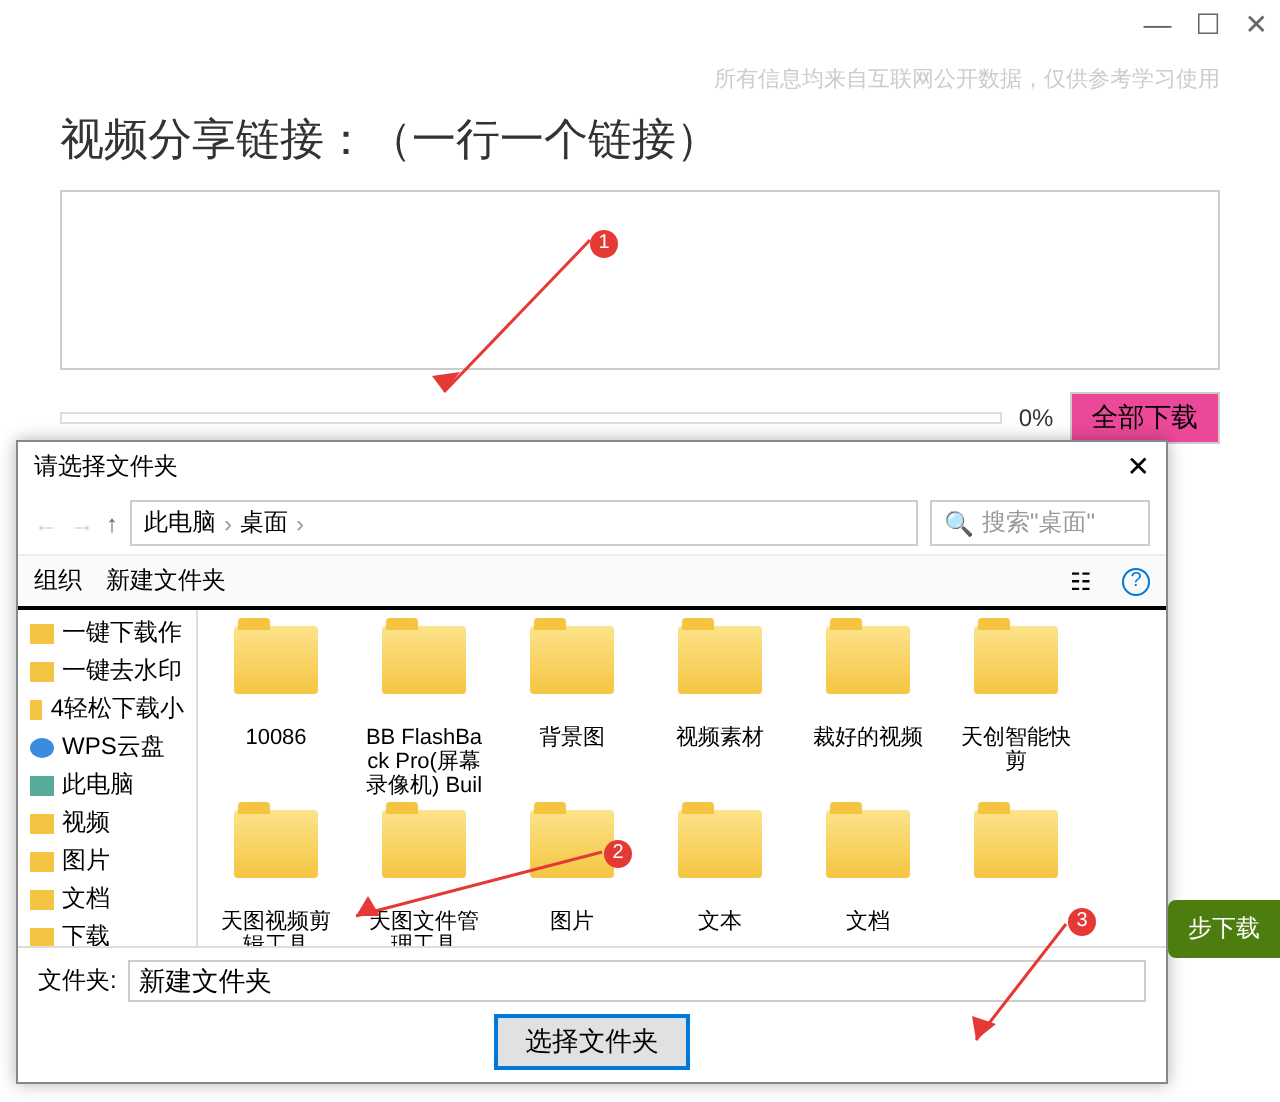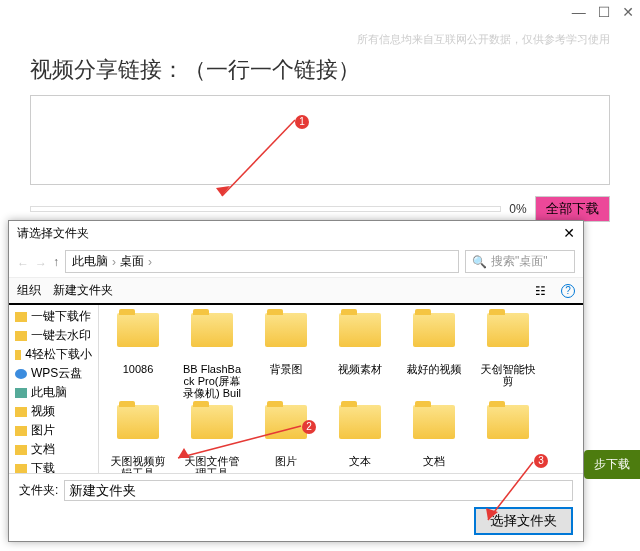--- a/index.html
+++ b/index.html
@@ -48,21 +48,21 @@
 .file-item { width: 66px; display: flex; flex-direction: column; align-items: center; cursor: pointer; padding: 2px; }
 .file-item.sel { background: #cce8ff; }
 .folder-icon { width: 42px; height: 34px; background: linear-gradient(#fce38a, #f5c542); border-radius: 2px; position: relative; }
 .folder-icon::before { content:""; position:absolute; top:-4px; left:2px; width:16px; height:6px; background:#f5c542; border-radius:2px 2px 0 0; }
 .music-icon { width: 38px; height: 38px; color: #0078d7; font-size: 34px; line-height: 38px; text-align: center; }
 .file-label { font-size: 11px; text-align: center; margin-top: 16px; word-break: break-all; line-height: 1.1; max-height: 36px; overflow: hidden; }
 
 .dlg-footer { padding: 6px 10px; border-top: 1px solid #ddd; display: flex; flex-direction: column; gap: 6px; }
 .footer-row1 { display: flex; align-items: center; gap: 6px; }
 .folder-field { flex: 1; border: 1px solid #ccc; padding: 2px 4px; }
-.footer-row2 { display: flex; justify-content: flex-end; gap: 8px; }
+.footer-row2 { display: flex; justify-content: center; gap: 8px; }
 .dlg-btn { border: 1px solid #888; padding: 3px 14px; background: #e1e1e1; cursor: pointer; }
 .dlg-btn.primary { border: 2px solid #0078d7; }
 
 .annotation { position: absolute; background: #e53935; color:#fff; width:14px; height:14px; border-radius:50%; font-size:10px; text-align:center; line-height:14px; pointer-events:none; }
 .arrow { position: absolute; pointer-events: none; }
 .arrow line { stroke: #e53935; stroke-width: 1.5; }
 .arrow polygon { fill: #e53935; }
 
 .right-blue-btn { position:absolute; right:0; top:450px; background:#4d7c0f; color:#fff; padding:6px 10px; font-size:12px; border-radius:4px 0 0 4px; }
 </style>

